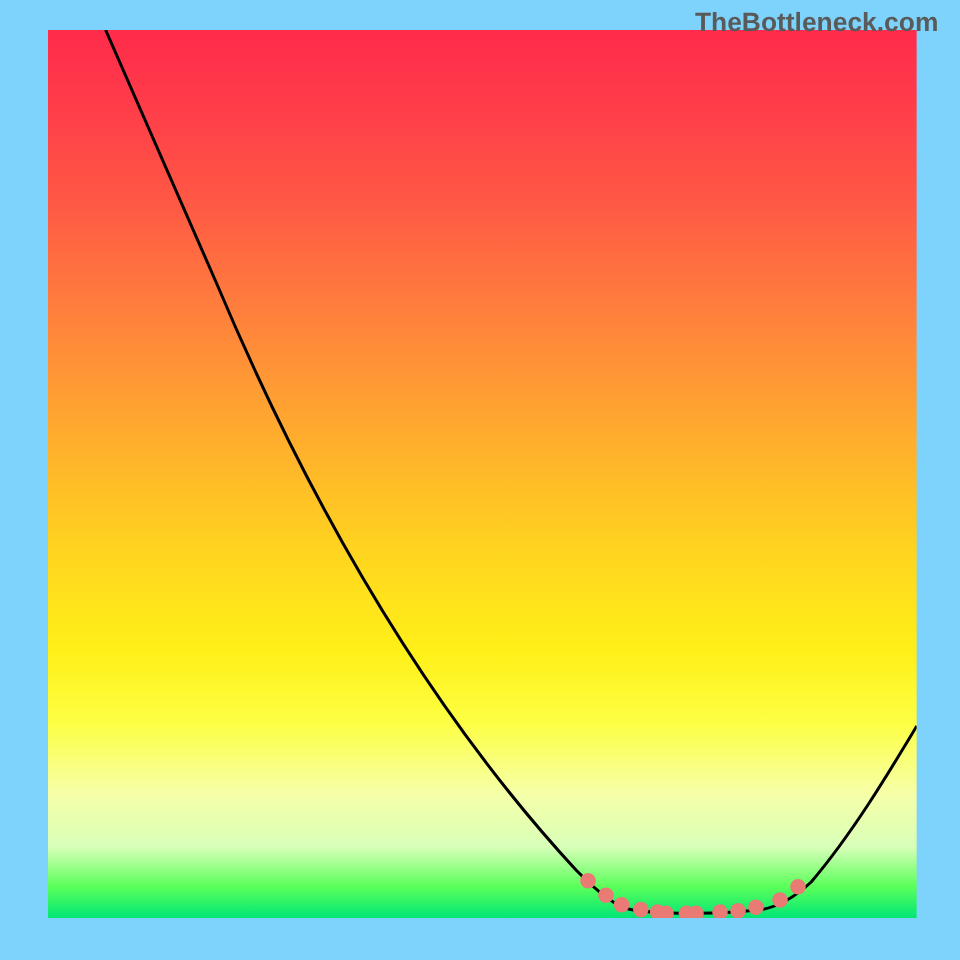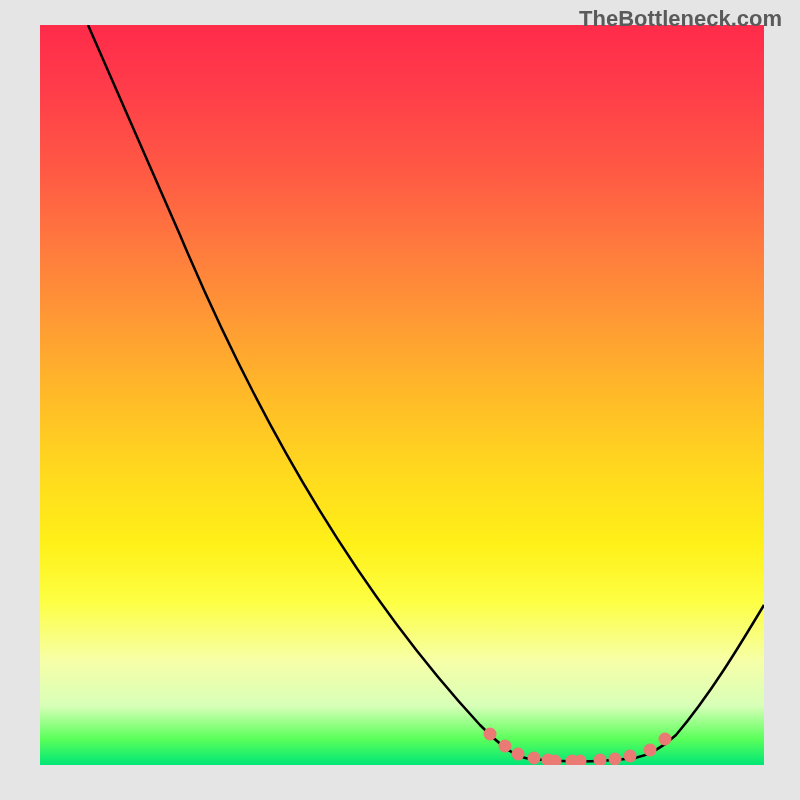--- a/index.html
+++ b/index.html
@@ -7,21 +7,21 @@
     width: 800px;
     height: 800px;
     background: #000;
     overflow: hidden;
     position: relative;
   }
   .container {
     width: 800px;
     height: 800px;
     position: relative;
-    background: #e5e5e5;
+    background: #7dd3fc;
   }
   .watermark {
     position: absolute;
     top: 6px;
     right: 18px;
     font-family: Arial, sans-serif;
     font-size: 22px;
     font-weight: bold;
     color: #5a5a5a;
     z-index: 10;

